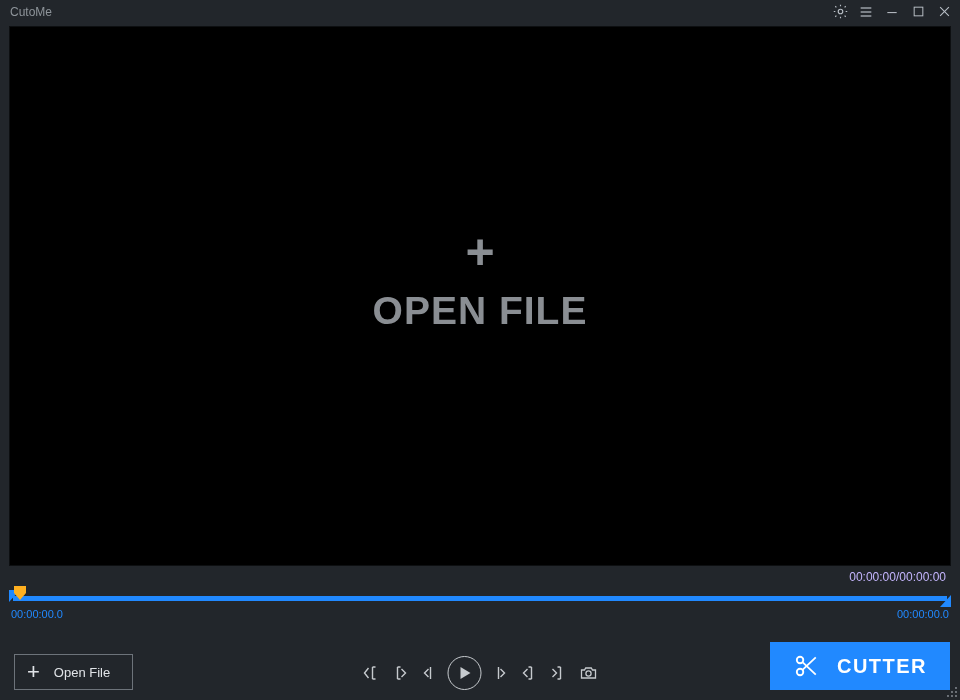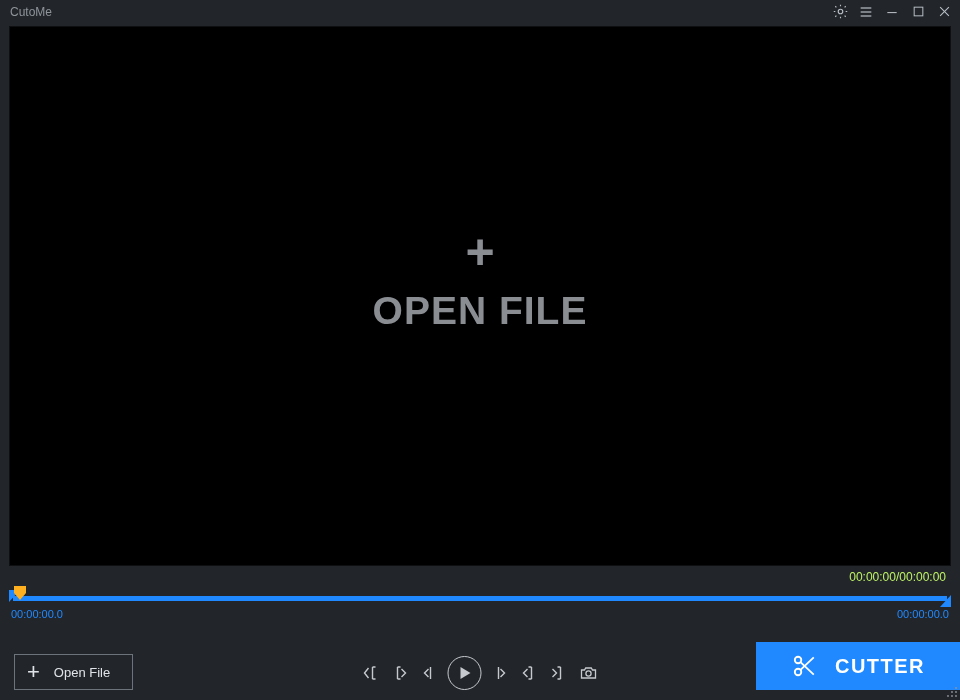--- a/index.html
+++ b/index.html
@@ -26,21 +26,21 @@
 
   
   .video-wrap{padding:0 9px;}
   .video{position:relative;width:942px;height:540px;background:var(--black);border:1px solid #0d0f11;}
   .openfile-big{position:absolute;left:50%;top:48%;transform:translate(-50%,-50%);text-align:center;color:#8a8e93;cursor:pointer;}
   .plus-big{font-size:50px;font-weight:700;line-height:0.6;margin-bottom:22px;}
   .openfile-big-label{font-size:39px;font-weight:700;letter-spacing:1px;}
 
   
   .timerow{height:22px;display:flex;align-items:center;justify-content:flex-end;padding:0 14px;}
-  .timerow span{font-size:12px;color:#bef264;}
+  .timerow span{font-size:12px;color:#c4b5fd;}
 
   
   .timeline-wrap{padding:0 9px;margin-top:2px;}
   .timeline{position:relative;height:18px;}
   .tl-track{position:absolute;left:4px;right:4px;top:6px;height:5px;background:var(--accent3);}
   .tl-handle-l{position:absolute;left:0;top:0;width:0;height:0;border-left:0 solid transparent;border-right:11px solid transparent;border-top:12px solid var(--accent3);cursor:pointer;}
   .tl-handle-r{position:absolute;right:0;top:5px;width:0;height:0;border-left:11px solid transparent;border-right:0 solid transparent;border-bottom:12px solid var(--accent3);cursor:pointer;}
   .tl-playhead{position:absolute;left:5px;top:-4px;cursor:pointer;}
   .tl-playhead svg{display:block;}
   .tl-times{display:flex;justify-content:space-between;padding:0 2px;margin-top:0px;}
@@ -53,21 +53,21 @@
 
   .open-file-btn{display:flex;align-items:center;gap:14px;border:1px solid #6d737a;height:36px;padding:0 22px 0 12px;cursor:pointer;color:#e0e3e7;font-size:13px;}
   .open-file-btn .plus{font-size:22px;font-weight:400;line-height:1;}
 
   .player-controls{position:absolute;left:50%;bottom:10px;transform:translateX(-50%);display:flex;align-items:center;gap:15px;color:#c6cace;}
   .pc-btn{display:flex;align-items:center;justify-content:center;cursor:pointer;}
   .pc-btn svg{display:block;}
   .play-btn{width:34px;height:34px;border:1.8px solid #c6cace;border-radius:50%;display:flex;align-items:center;justify-content:center;cursor:pointer;}
   .play-btn svg{margin-left:2px;}
 
-  .cutter-btn{display:flex;align-items:center;justify-content:center;gap:18px;background:var(--accent3);height:48px;width:204px;color:#fff;font-size:20px;font-weight:600;letter-spacing:1.5px;cursor:pointer;margin-right:0;}
+  .cutter-btn{display:flex;align-items:center;justify-content:center;gap:18px;background:var(--accent3);height:48px;width:180px;color:#fff;font-size:20px;font-weight:600;letter-spacing:1.5px;cursor:pointer;margin-right:10px;}
   .cutter-btn svg{display:block;}
 
   .resize-grip{position:absolute;right:2px;bottom:2px;color:#8e949a;}
   .resize-grip svg{display:block;}
 
   .bottom-right{display:flex;align-items:flex-end;}
 </style>
 </head>
 <body>
 

